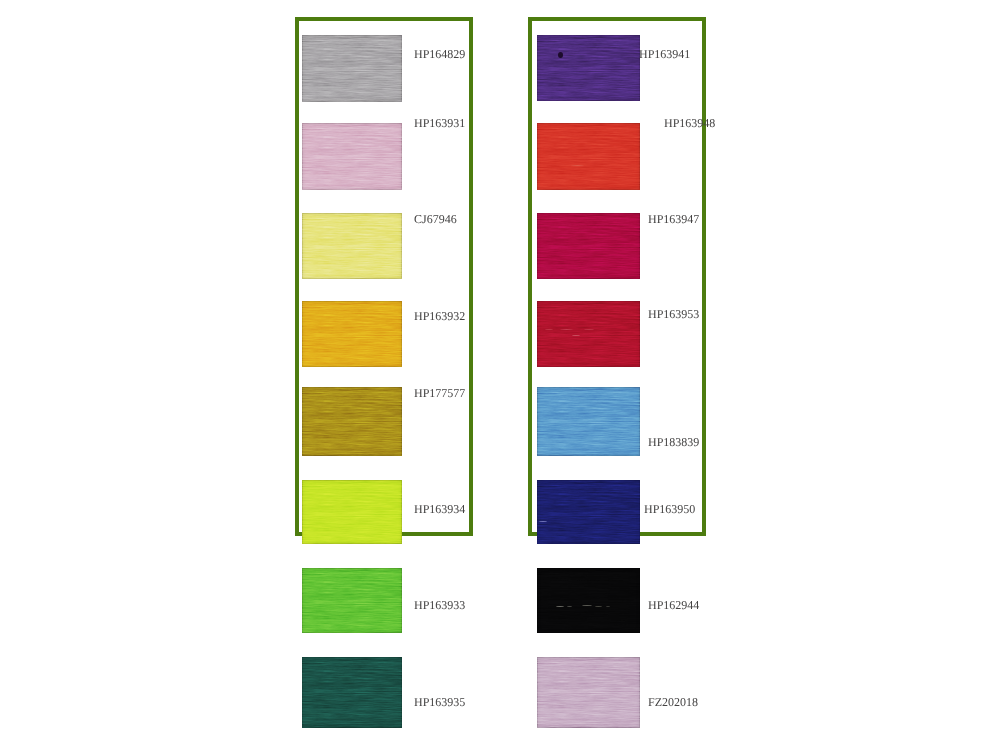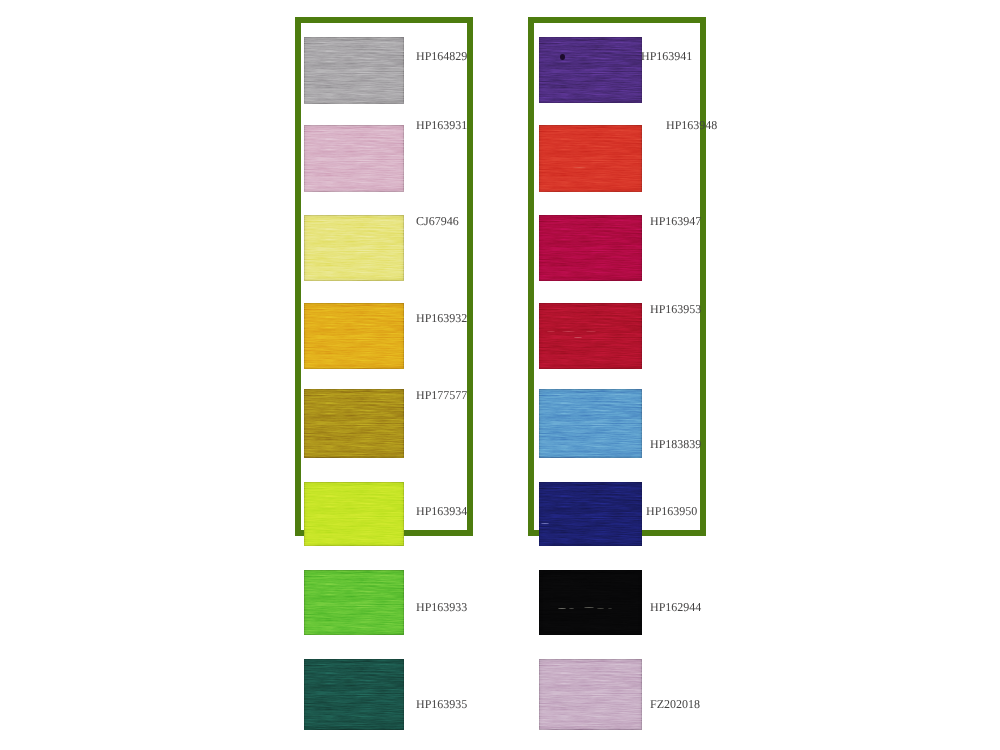--- a/index.html
+++ b/index.html
@@ -16,21 +16,21 @@
     text-rendering: geometricPrecision;
   }
 
   .sheet { position: relative; width: 1000px; height: 750px; background: #ffffff;
            
            filter: blur(0.35px); }
 
   .card {
     position: absolute;
     box-sizing: border-box;
-    border: 6px solid #4d7c0f;
+    border: 4px solid #4d7c0f;
     background: #ffffff;
     top: 17px;
     height: 519px;
   }
   .card-left  { left: 295px; width: 178px; }
   .card-right { left: 528px; width: 178px; }
 
   .swatch {
     position: absolute; overflow: hidden; isolation: isolate;
     
@@ -241,21 +241,21 @@
           <rect width="119" height="82" filter="url(#fibHair)"></rect>
         </svg>
         <svg class="band" width="119" height="82">
           <rect width="119" height="82" filter="url(#fibBand)"></rect>
         </svg>
         <i class="mark" style="left: 8px; top: 28px; width: 8px; height: 1px; background: rgb(192, 51, 71);"></i>
         <i class="mark" style="left: 23px; top: 28px; width: 13px; height: 1px; background: rgb(196, 60, 80);"></i>
         <i class="mark" style="left: 47px; top: 28px; width: 10px; height: 1px; background: rgb(190, 51, 70);"></i>
         <i class="mark" style="left: 35px; top: 34px; width: 8px; height: 1px; background: rgb(203, 79, 96);"></i>
       </div>
-      <div class="label" style="left: 116px; top: 280px;">HP163953</div>
+      <div class="label" style="left: 116px; top: 287px;">HP163953</div>
       <div class="swatch" style="left: 5px; top: 366px; width: 103px; height: 69px; background: rgb(91, 156, 205);">
         <svg class="fib" width="119" height="85">
           <rect width="119" height="85" filter="url(#fibFine)"></rect>
         </svg>
         <svg class="hair" width="119" height="85">
           <rect width="119" height="85" filter="url(#fibHair)"></rect>
         </svg>
         <svg class="band" width="119" height="85">
           <rect width="119" height="85" filter="url(#fibBand)"></rect>
         </svg>

